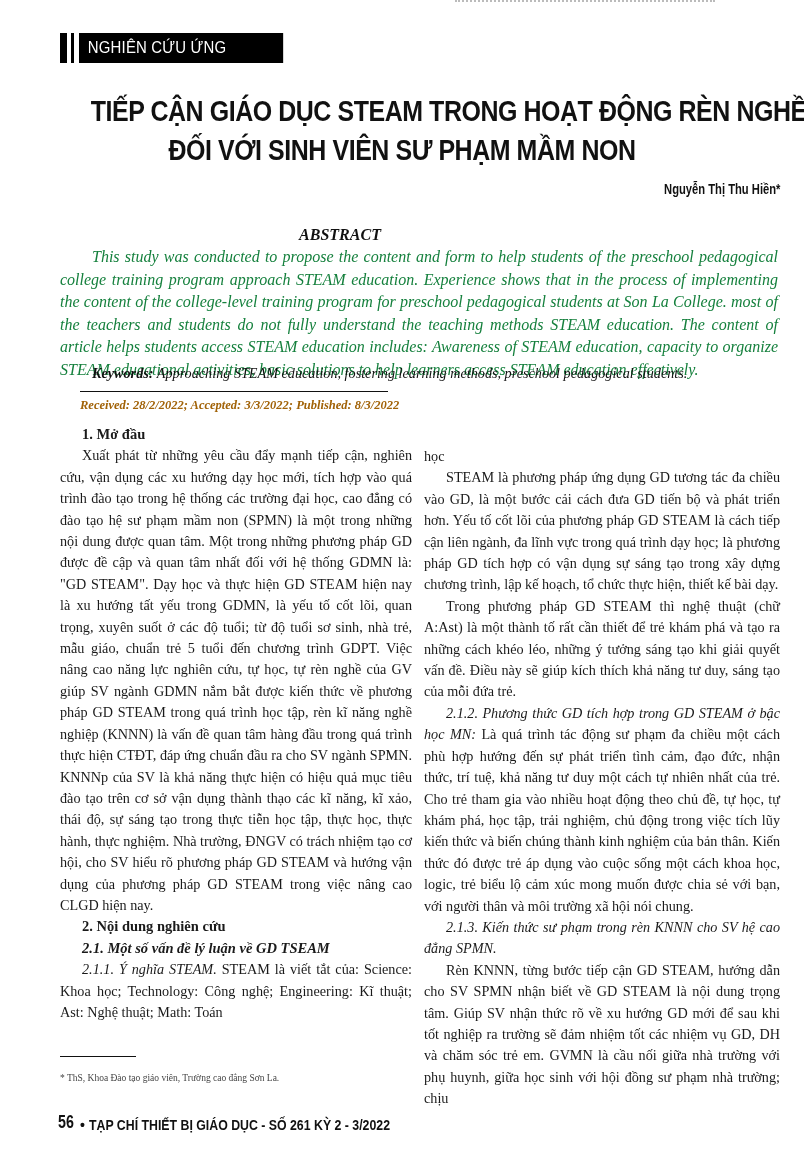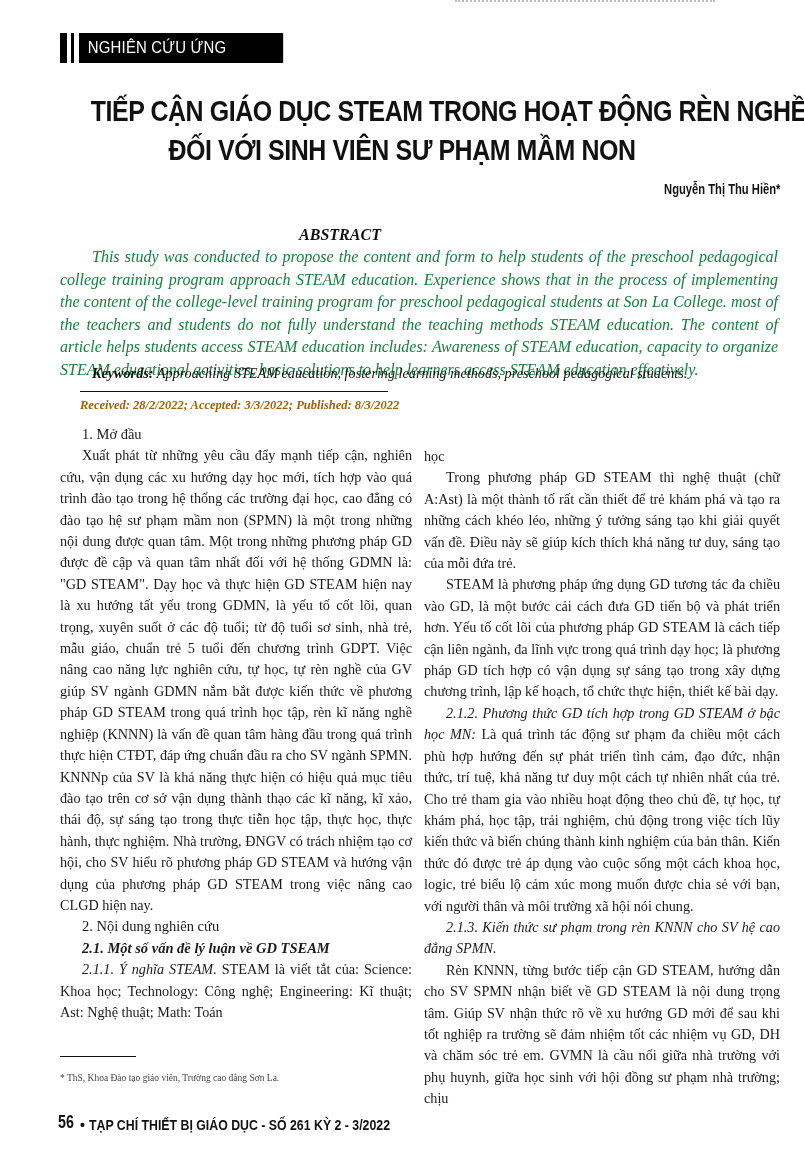--- a/index.html
+++ b/index.html
@@ -17,21 +17,21 @@
     .abstract p { margin: 0; text-indent: 32px; }
     .keywords { position: absolute; left: 60px; width: 718px; top: 362px; font-style: italic; font-size: 14.2px; line-height: 22px; text-indent: 32px; }
     .keywords b { font-weight: bold; }
     .kw-rule { position: absolute; left: 80px; top: 391px; width: 308px; border-top: 1.5px solid #111; }
     .dates { position: absolute; left: 80px; top: 398px; font-style: italic; font-weight: bold; font-size: 12.5px; color: #a16207; }
     .col { position: absolute; top: 424px; font-size: 14.2px; line-height: 21.4px; text-align: justify; color: #1a1a1a; }
     .col-left { left: 60px; width: 352px; }
     .col-right { left: 424px; width: 356px; top: 426px; }
     .col p { margin: 0; text-indent: 22px; }
     .col p.noindent { text-indent: 0; margin-top: 20px; }
-    .col h3 { margin: 0; font-size: 14.5px; font-weight: normal; text-indent: 22px; line-height: 21.4px; }
+    .col h3 { margin: 0; font-size: 14.5px; font-weight: bold; text-indent: 22px; line-height: 21.4px; }
     .col h4 { margin: 0; font-size: 14.5px; font-weight: bold; font-style: italic; text-indent: 22px; line-height: 21.4px; }
     .col i { font-style: italic; }
     .foot-rule { position: absolute; left: 60px; top: 1056px; width: 76px; border-top: 1.5px solid #111; }
     .footnote { position: absolute; left: 60px; top: 1073px; font-size: 9.5px; color: #444; font-family: "Liberation Serif", serif; }
     .page-footer { position: absolute; left: 58px; top: 1111px; display: flex; align-items: flex-end; font-family: "Liberation Sans", sans-serif; font-weight: bold; white-space: nowrap; }
     .page-footer .num { font-size: 19px; transform: scaleX(0.75); transform-origin: left; display: inline-block; width: 18px; }
     .page-footer .dot { font-size: 14px; margin: 0 4px 0 4px; }
     .page-footer .journal { font-size: 14px; transform: scaleX(0.88); transform-origin: left; display: inline-block; }
   </style>
 </head>
@@ -65,22 +65,22 @@
 <div class="col col-left">
   <h3>1. Mở đầu</h3>
   <p>Xuất phát từ những yêu cầu đẩy mạnh tiếp cận, nghiên cứu, vận dụng các xu hướng dạy học mới, tích hợp vào quá trình đào tạo trong hệ thống các trường đại học, cao đẳng có đào tạo hệ sư phạm mầm non (SPMN) là một trong những nội dung được quan tâm. Một trong những phương pháp GD được đề cập và quan tâm nhất đối với hệ thống GDMN là: "GD STEAM". Dạy học và thực hiện GD STEAM hiện nay là xu hướng tất yếu trong GDMN, là yếu tố cốt lõi, quan trọng, xuyên suốt ở các độ tuổi; từ độ tuổi sơ sinh, nhà trẻ, mẫu giáo, chuẩn trẻ 5 tuổi đến chương trình GDPT. Việc nâng cao năng lực nghiên cứu, tự học, tự rèn nghề của GV giúp SV ngành GDMN nắm bắt được kiến thức về phương pháp GD STEAM trong quá trình học tập, rèn kĩ năng nghề nghiệp (KNNN) là vấn đề quan tâm hàng đầu trong quá trình thực hiện CTĐT, đáp ứng chuẩn đầu ra cho SV ngành SPMN. KNNNp của SV là khả năng thực hiện có hiệu quả mục tiêu đào tạo trên cơ sở vận dụng thành thạo các kĩ năng, kĩ xảo, thái độ, sự sáng tạo trong thực tiễn học tập, thực học, thực hành, thực nghiệm. Nhà trường, ĐNGV có trách nhiệm tạo cơ hội, cho SV hiểu rõ phương pháp GD STEAM và hướng vận dụng của phương pháp GD STEAM trong việc nâng cao CLGD hiện nay.</p>
   <h3>2. Nội dung nghiên cứu</h3>
   <h4>2.1. Một số vấn đề lý luận về GD TSEAM</h4>
   <p><i>2.1.1. Ý nghĩa STEAM.</i><span> STEAM là viết tắt của: Science: Khoa học; Technology: Công nghệ; Engineering: Kĩ thuật; Ast: Nghệ thuật; Math: Toán</span></p>
 </div>
 
 <div class="col col-right">
   <p class="noindent">học</p>
+  <p>STEAM là phương pháp ứng dụng GD tương tác đa chiều vào GD, là một bước cải cách đưa GD tiến bộ và phát triển hơn. Yếu tố cốt lõi của phương pháp GD STEAM là cách tiếp cận liên ngành, đa lĩnh vực trong quá trình dạy học; là phương pháp GD tích hợp có vận dụng sự sáng tạo trong xây dựng chương trình, lập kế hoạch, tổ chức thực hiện, thiết kế bài dạy.</p>
   <p>Trong phương pháp GD STEAM thì nghệ thuật (chữ A:Ast) là một thành tố rất cần thiết để trẻ khám phá và tạo ra những cách khéo léo, những ý tưởng sáng tạo khi giải quyết vấn đề. Điều này sẽ giúp kích thích khả năng tư duy, sáng tạo của mỗi đứa trẻ.</p>
-  <p>STEAM là phương pháp ứng dụng GD tương tác đa chiều vào GD, là một bước cải cách đưa GD tiến bộ và phát triển hơn. Yếu tố cốt lõi của phương pháp GD STEAM là cách tiếp cận liên ngành, đa lĩnh vực trong quá trình dạy học; là phương pháp GD tích hợp có vận dụng sự sáng tạo trong xây dựng chương trình, lập kế hoạch, tổ chức thực hiện, thiết kế bài dạy.</p>
   <p><i>2.1.2. Phương thức GD tích hợp trong GD STEAM ở bậc học MN:</i><span> Là quá trình tác động sư phạm đa chiều một cách phù hợp hướng đến sự phát triển tình cảm, đạo đức, nhận thức, trí tuệ, khả năng tư duy một cách tự nhiên nhất của trẻ. Cho trẻ tham gia vào nhiều hoạt động theo chủ đề, tự học, tự khám phá, học tập, trải nghiệm, chủ động trong việc tích lũy kiến thức và biến chúng thành kinh nghiệm của bản thân. Kiến thức đó được trẻ áp dụng vào cuộc sống một cách khoa học, logic, trẻ biểu lộ cảm xúc mong muốn được chia sẻ với bạn, với người thân và môi trường xã hội nói chung.</span></p>
   <p><i>2.1.3. Kiến thức sư phạm trong rèn KNNN cho SV hệ cao đẳng SPMN.</i></p>
   <p>Rèn KNNN, từng bước tiếp cận GD STEAM, hướng dẫn cho SV SPMN nhận biết về GD STEAM là nội dung trọng tâm. Giúp SV nhận thức rõ về xu hướng GD mới để sau khi tốt nghiệp ra trường sẽ đảm nhiệm tốt các nhiệm vụ GD, DH và chăm sóc trẻ em. GVMN là cầu nối giữa nhà trường với phụ huynh, giữa học sinh với hội đồng sư phạm nhà trường; chịu</p>
 </div>
 
 <div class="foot-rule"></div>
 <div class="footnote">* ThS, Khoa Đào tạo giáo viên, Trường cao đẳng Sơn La.</div>
 
 <div class="page-footer">
   <span class="num">56</span>

